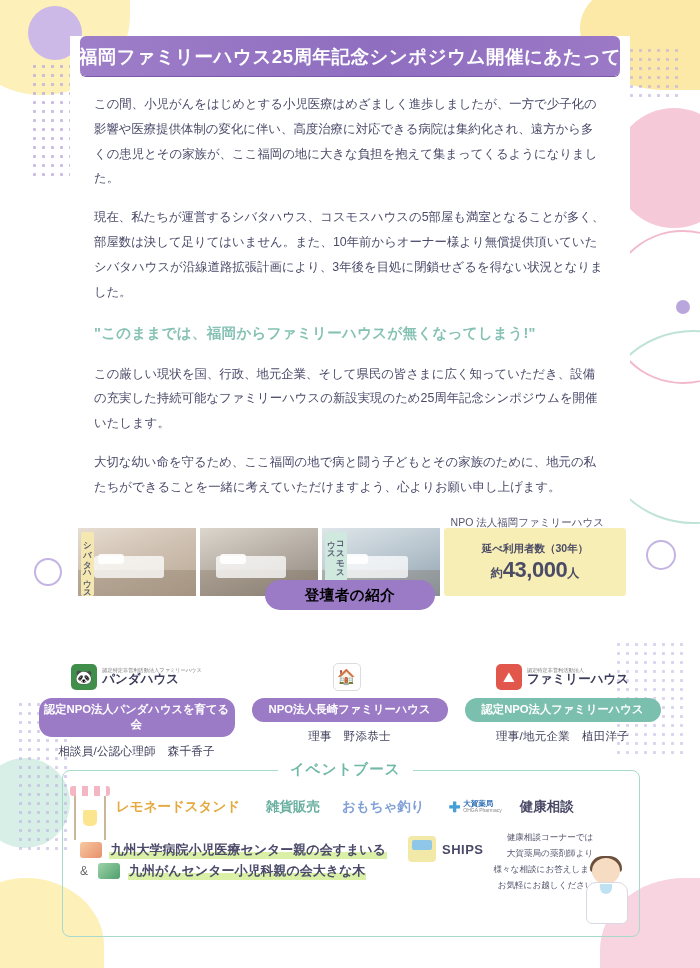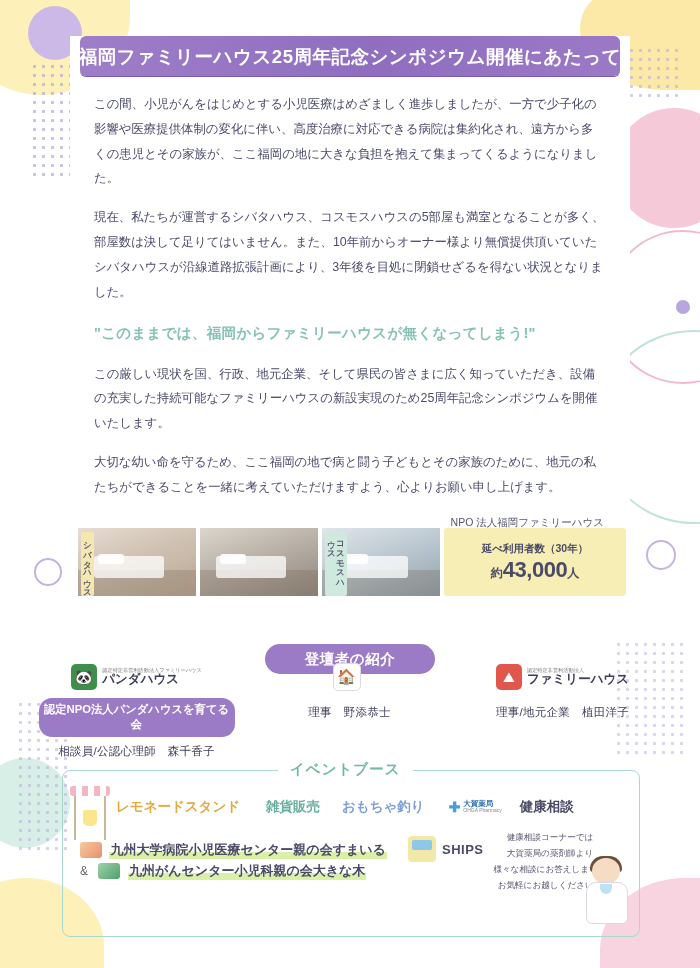--- a/index.html
+++ b/index.html
@@ -218,26 +218,26 @@
     justify-content: center;
     color: #4b4b66;
   }
   .stat-box .stat-label { font-size: 10.5px; font-weight: bold; margin-bottom: 1px; }
   .stat-box .stat-value { font-size: 12px; font-weight: bold; }
   .stat-box .stat-value .big { font-size: 22px; letter-spacing: -.5px; }
 
   
   .section-pill {
     position: absolute;
-    left: 265px; top: 644px;
+    left: 265px; top: 580px;
     width: 170px; height: 30px;
     background: #9b7ac6;
     border-radius: 16px;
     display: flex; align-items: center; justify-content: center;
-    color: #ffffff; font-size: 14.5px; font-weight: bold;
+    color: #000000; font-size: 14.5px; font-weight: bold;
     z-index: 3;
     letter-spacing: .5px;
   }
 
   .speakers {
     position: absolute;
     left: 30px; top: 660px;
     width: 640px;
     display: flex;
     z-index: 3;
@@ -534,31 +534,33 @@
     <div class="person">相談員/公認心理師　森千香子</div>
   </div>
 
   <div class="speaker">
     <div class="logo-box">
       <span class="logo-mark lm-nagasaki">🏠</span>
       <span class="logo-text">
         <span></span>
       </span>
     </div>
+    <div class="org-chip">NPO法人長崎ファミリーハウス</div>
     <div class="person">理事　野添恭士</div>
   </div>
 
   <div class="speaker">
     <div class="logo-box">
       <span class="logo-mark lm-family">⛰</span>
       <span class="logo-text">
         <span class="sub">認定特定非営利活動法人</span>
         <span>ファミリーハウス</span>
       </span>
     </div>
+    <div class="org-chip teal">認定NPO法人ファミリーハウス</div>
     <div class="person">理事/地元企業　植田洋子</div>
   </div>
 
 </div>
 
 <div class="booth-frame"></div>
 <div class="booth-title">イベントブース</div>
 
 <div class="stand-ill">
   <div class="roof"></div>

